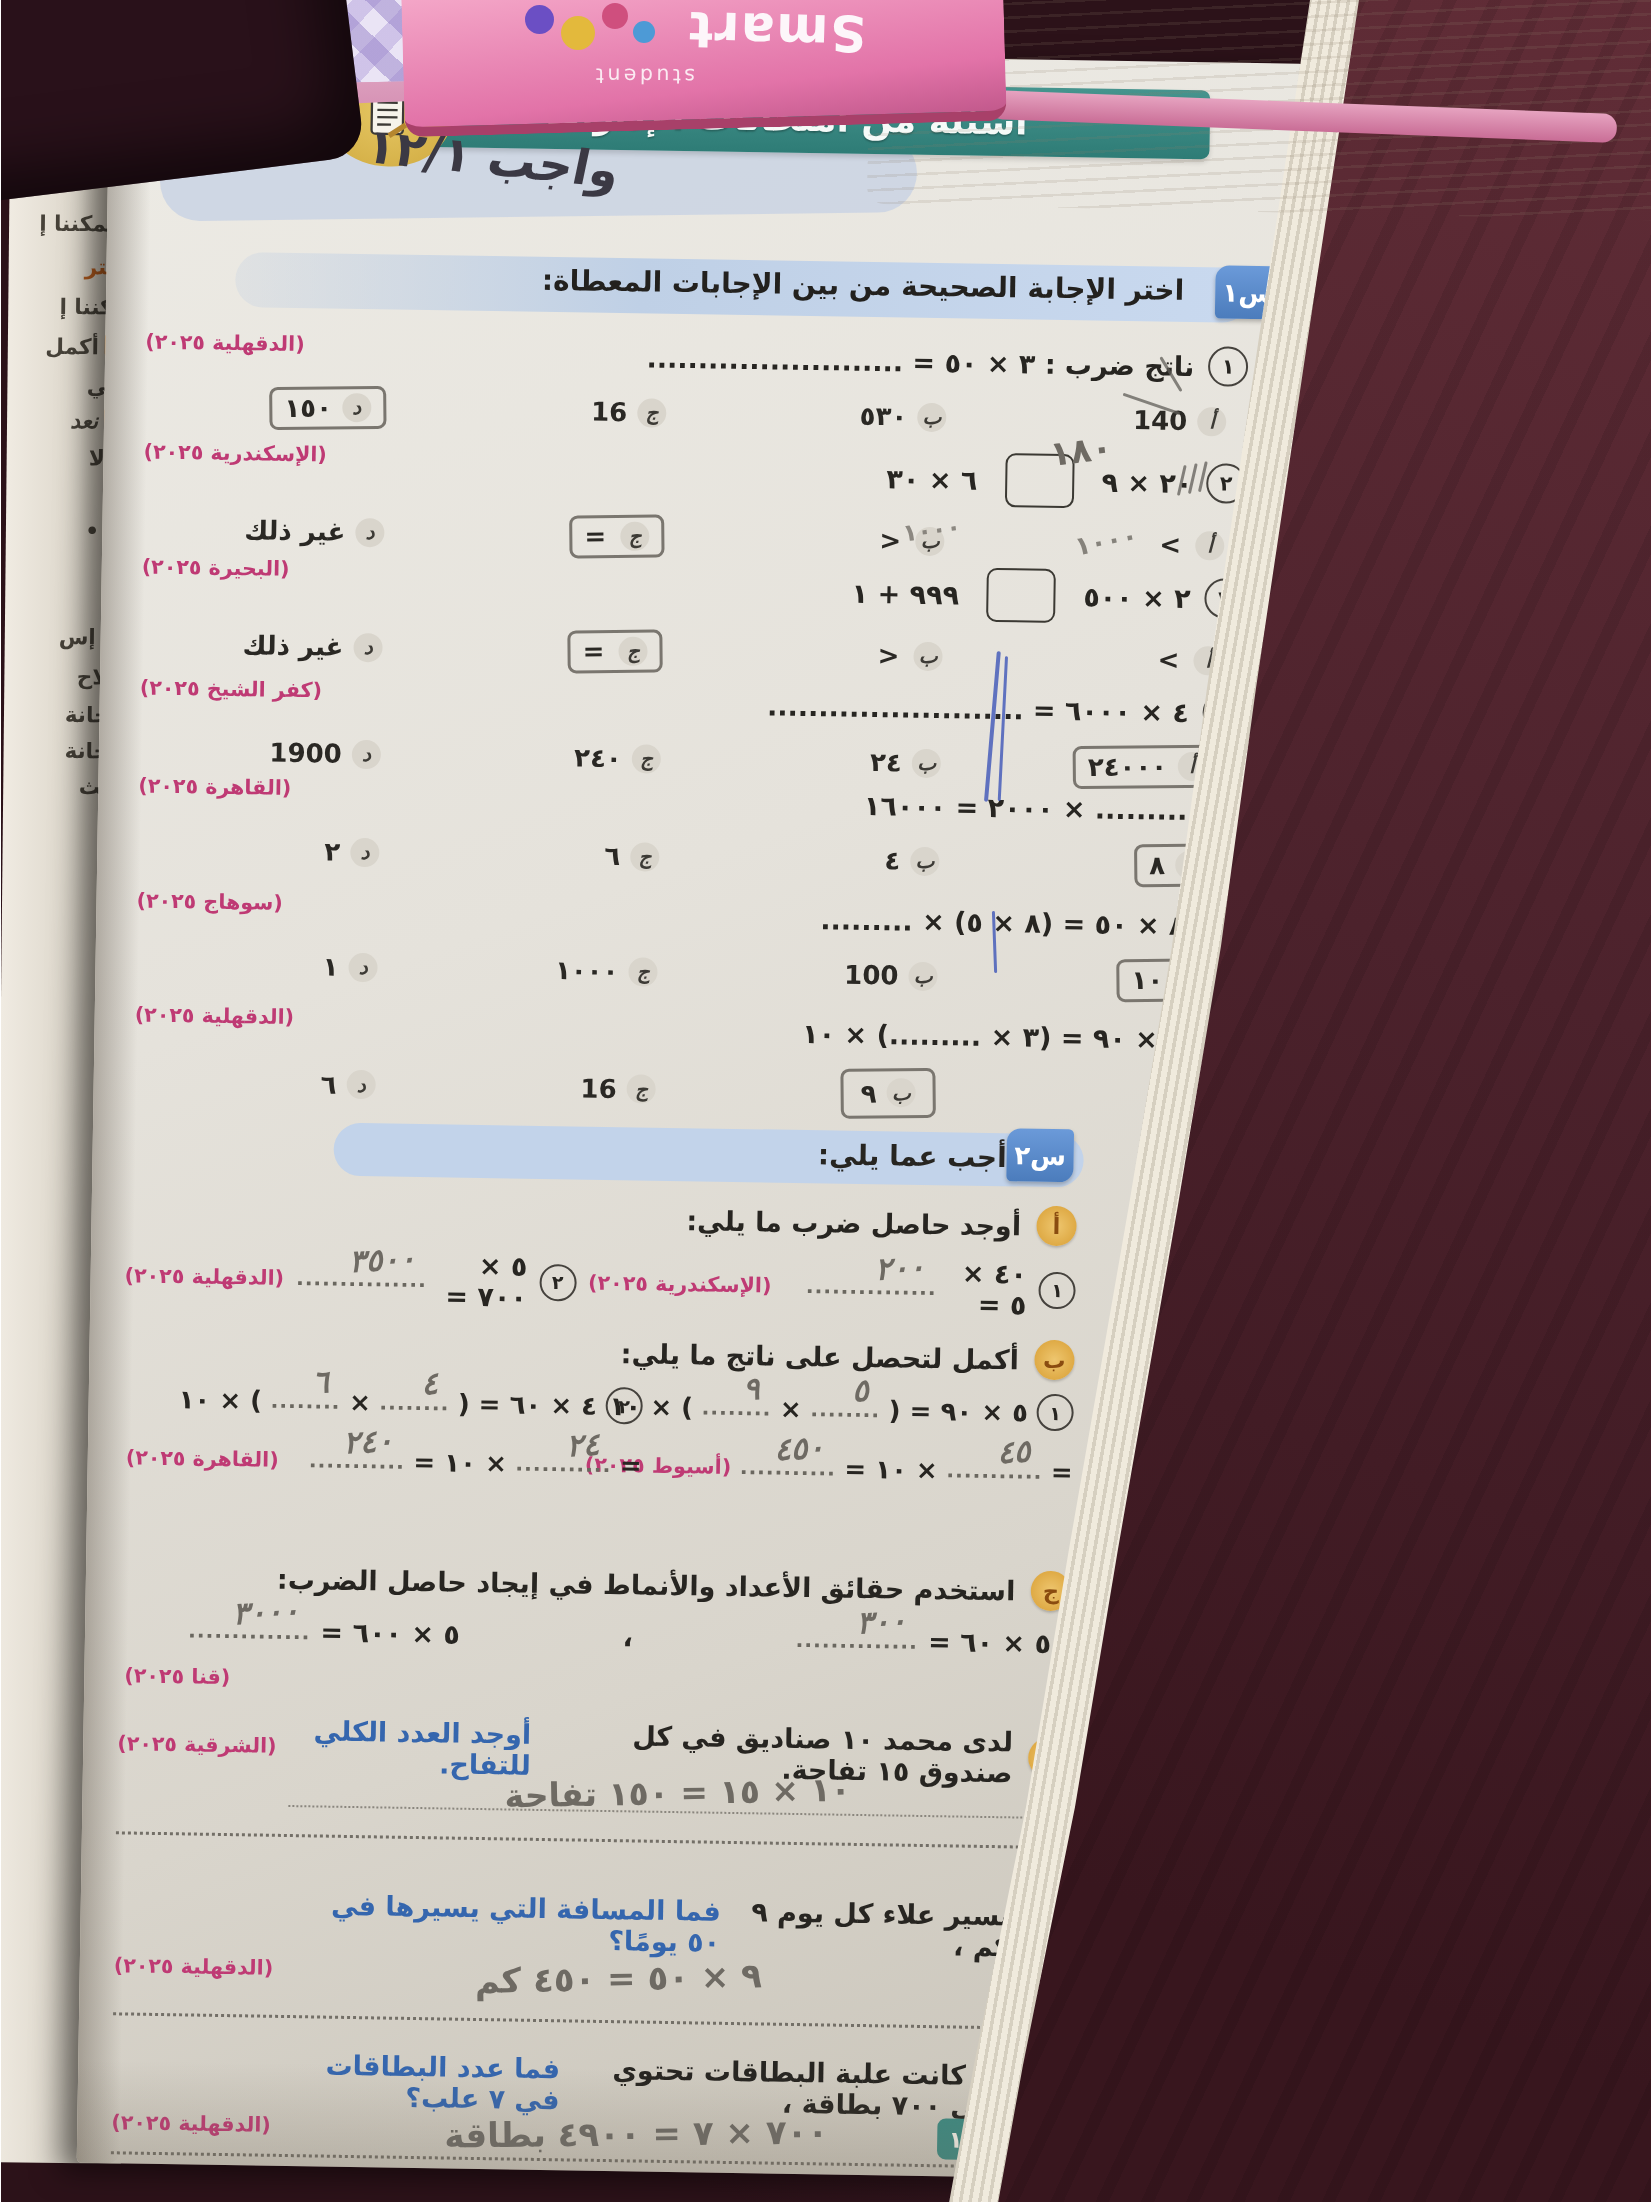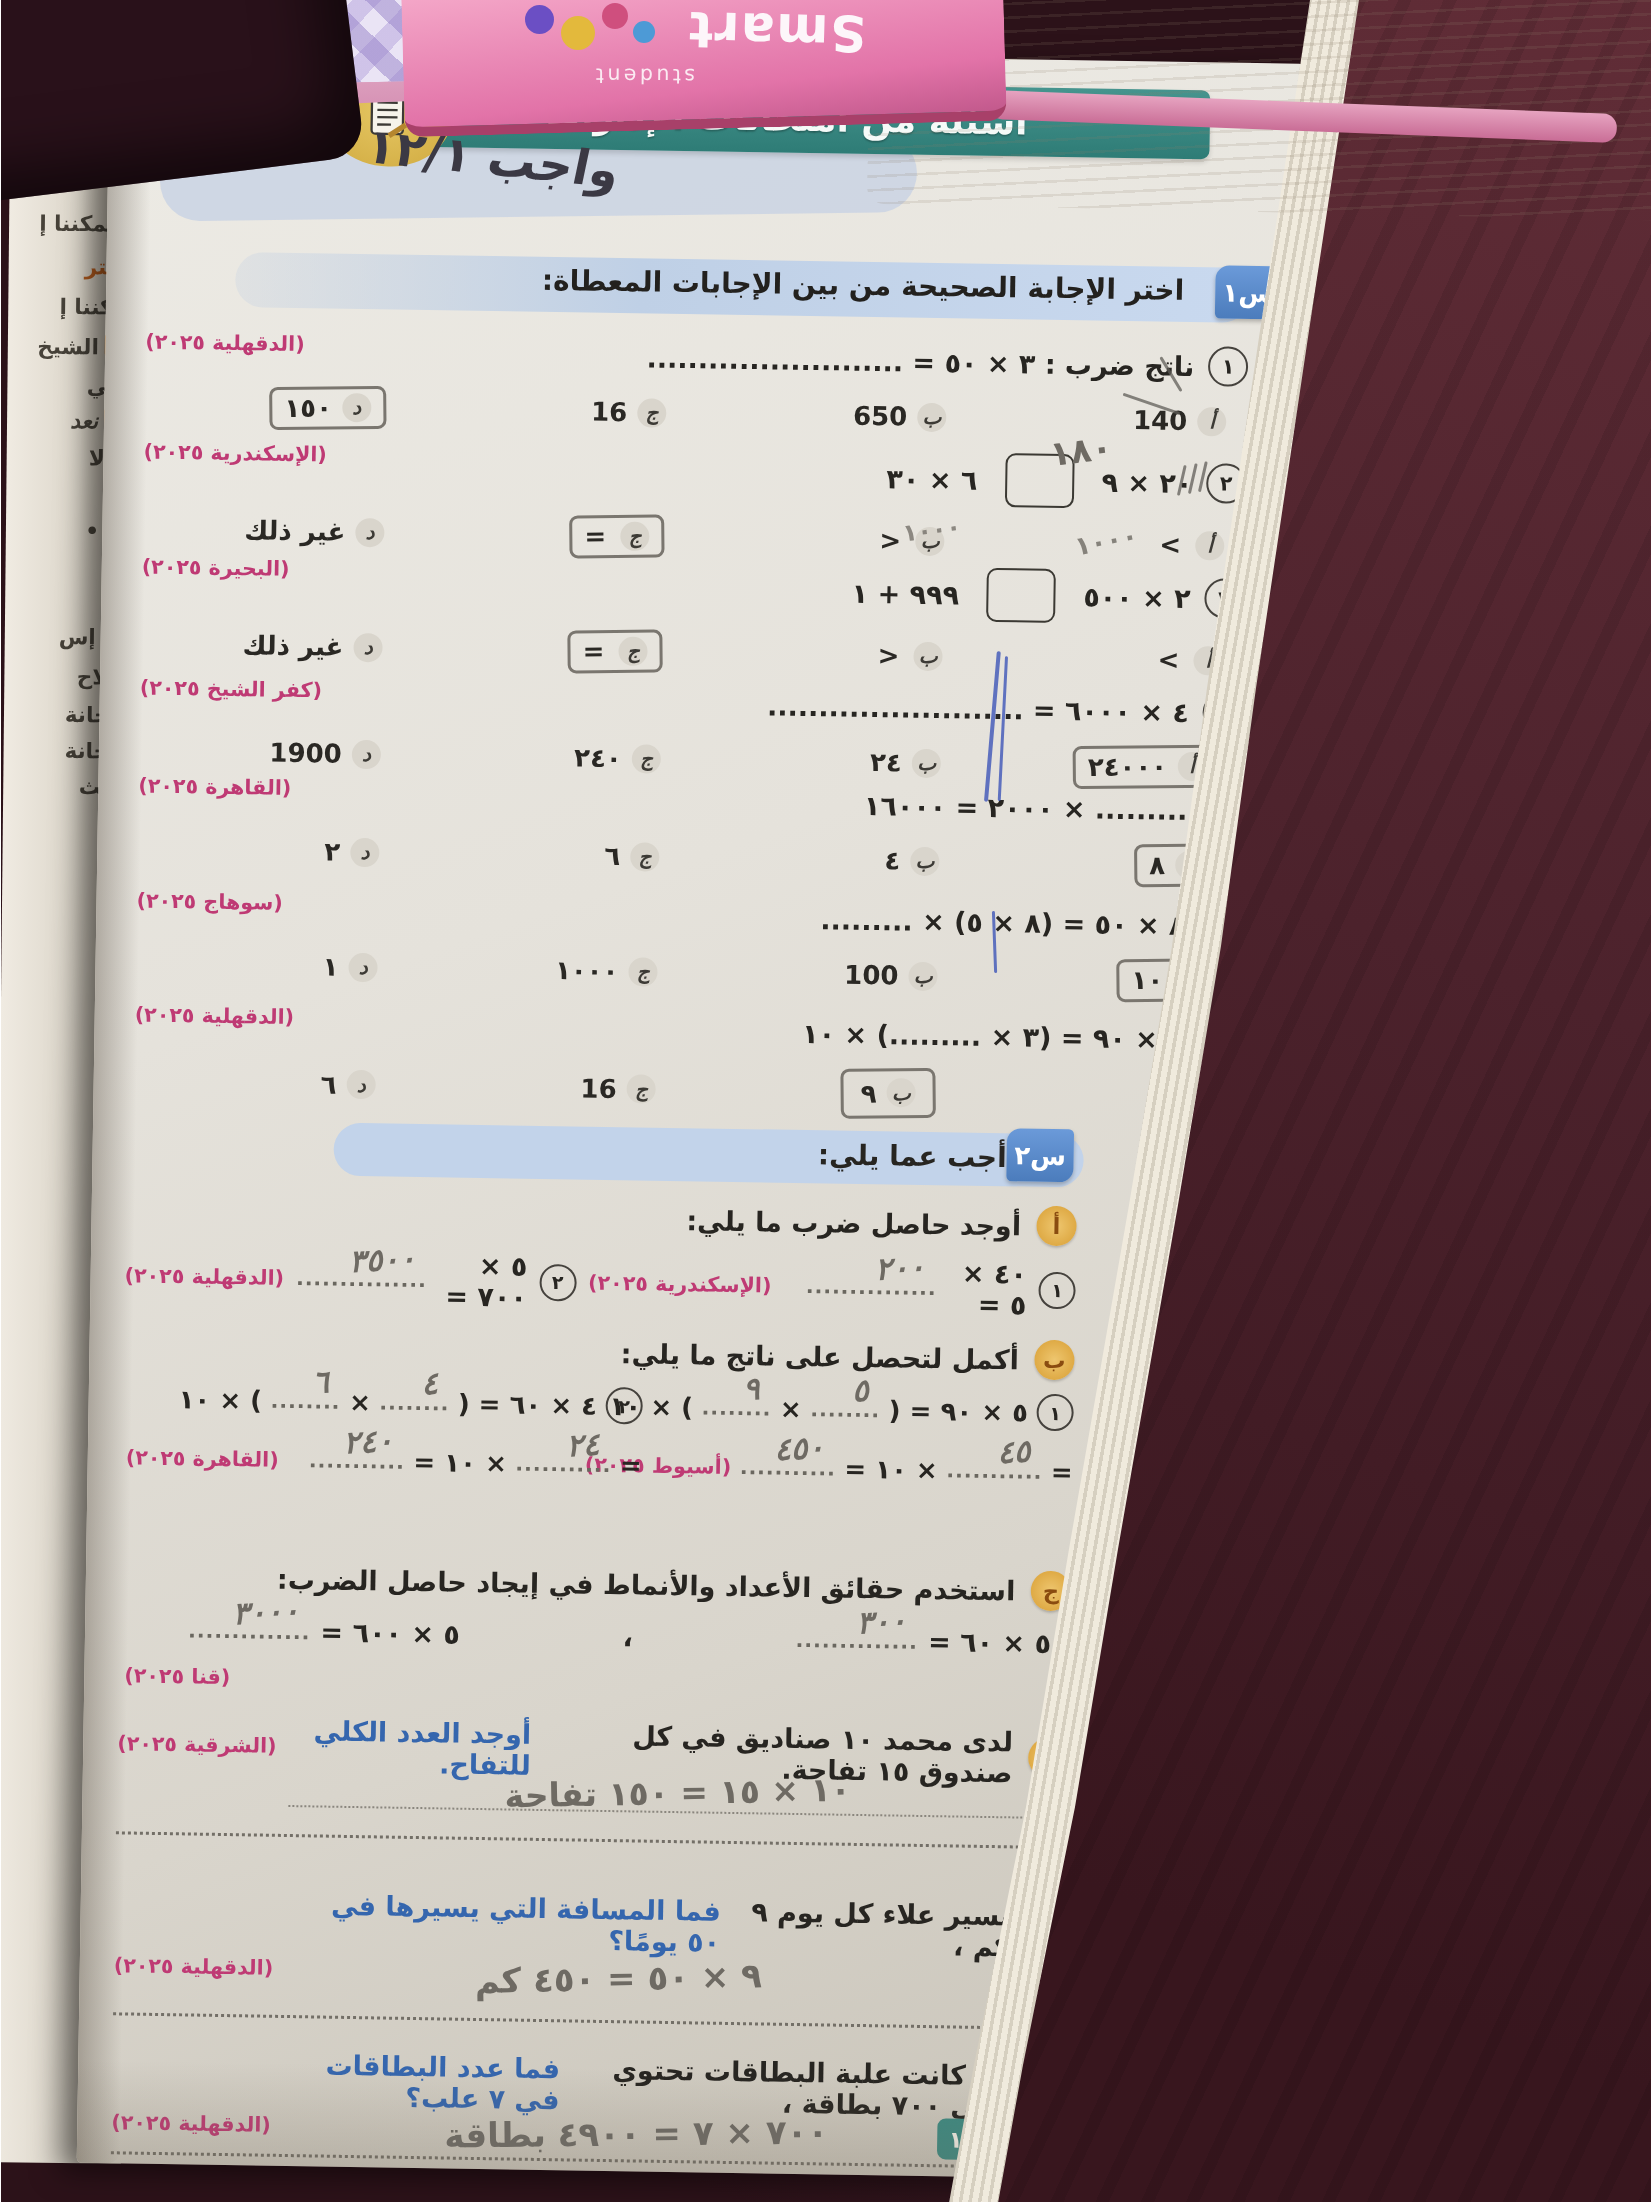--- a/index.html
+++ b/index.html
@@ -125,21 +125,21 @@
 <div class="toy" style="left:633px;top:20.6px;width:22.4px;height:22.4px;background:#4d9ad6;"></div>
 <div class="blanket"></div>
 
 <div class="lpage">
   <div class="lfrag darkbox" style="top:33px;">الدرس</div>
   <div class="lfrag" style="top:131px;">تعلم</div>
   <div class="lfrag" style="top:182px;">• يمكننا إ</div>
   <div class="lfrag" style="top:225px;color:#b05a1e;">إستر</div>
   <div class="lfrag" style="top:265px;">يمكننا إ</div>
   <div class="ob" style="top:303px;">١</div>
-  <div class="lfrag" style="top:305px;right:41px;">الشيخ</div>
+  <div class="lfrag" style="top:305px;right:41px;">أكمل</div>
   <div class="lfrag" style="top:344px;">بثني</div>
   <div class="ob" style="top:377px;">٢</div>
   <div class="lfrag" style="top:379px;right:41px;font-style:italic;">نعد</div>
   <div class="lfrag" style="top:416px;">• الا</div>
   <div class="lfrag" style="top:451px;">)</div>
   <div class="lfrag" style="top:489px;">٣١ •</div>
   <div class="lfrag" style="top:528px;">)</div>
   <div class="ob" style="top:594px;">٢</div>
   <div class="lfrag" style="top:595px;right:41px;margin-left:40px;">إس</div>
   <div class="lfrag" style="top:635px;">بملاح</div>
@@ -179,21 +179,21 @@
       <span>ناتج ضرب : ٣ × ٥٠ = .........................</span>
       <span class="qsrc">(الدقهلية ٢٠٢٥)</span>
     </div>
     <div class="opts">
       <span class="opt">
           <i class="olet">أ</i>
           <span>140</span>
         </span>
       <span class="opt">
           <i class="olet">ب</i>
-          <span>650</span>
+          <span>٥٣٠</span>
         </span>
       <span class="opt">
           <i class="olet">ج</i>
           <span>16</span>
         </span>
       <span class="opt sel">
           <i class="olet">د</i>
           <span>١٥٠</span>
         </span>
     </div>

